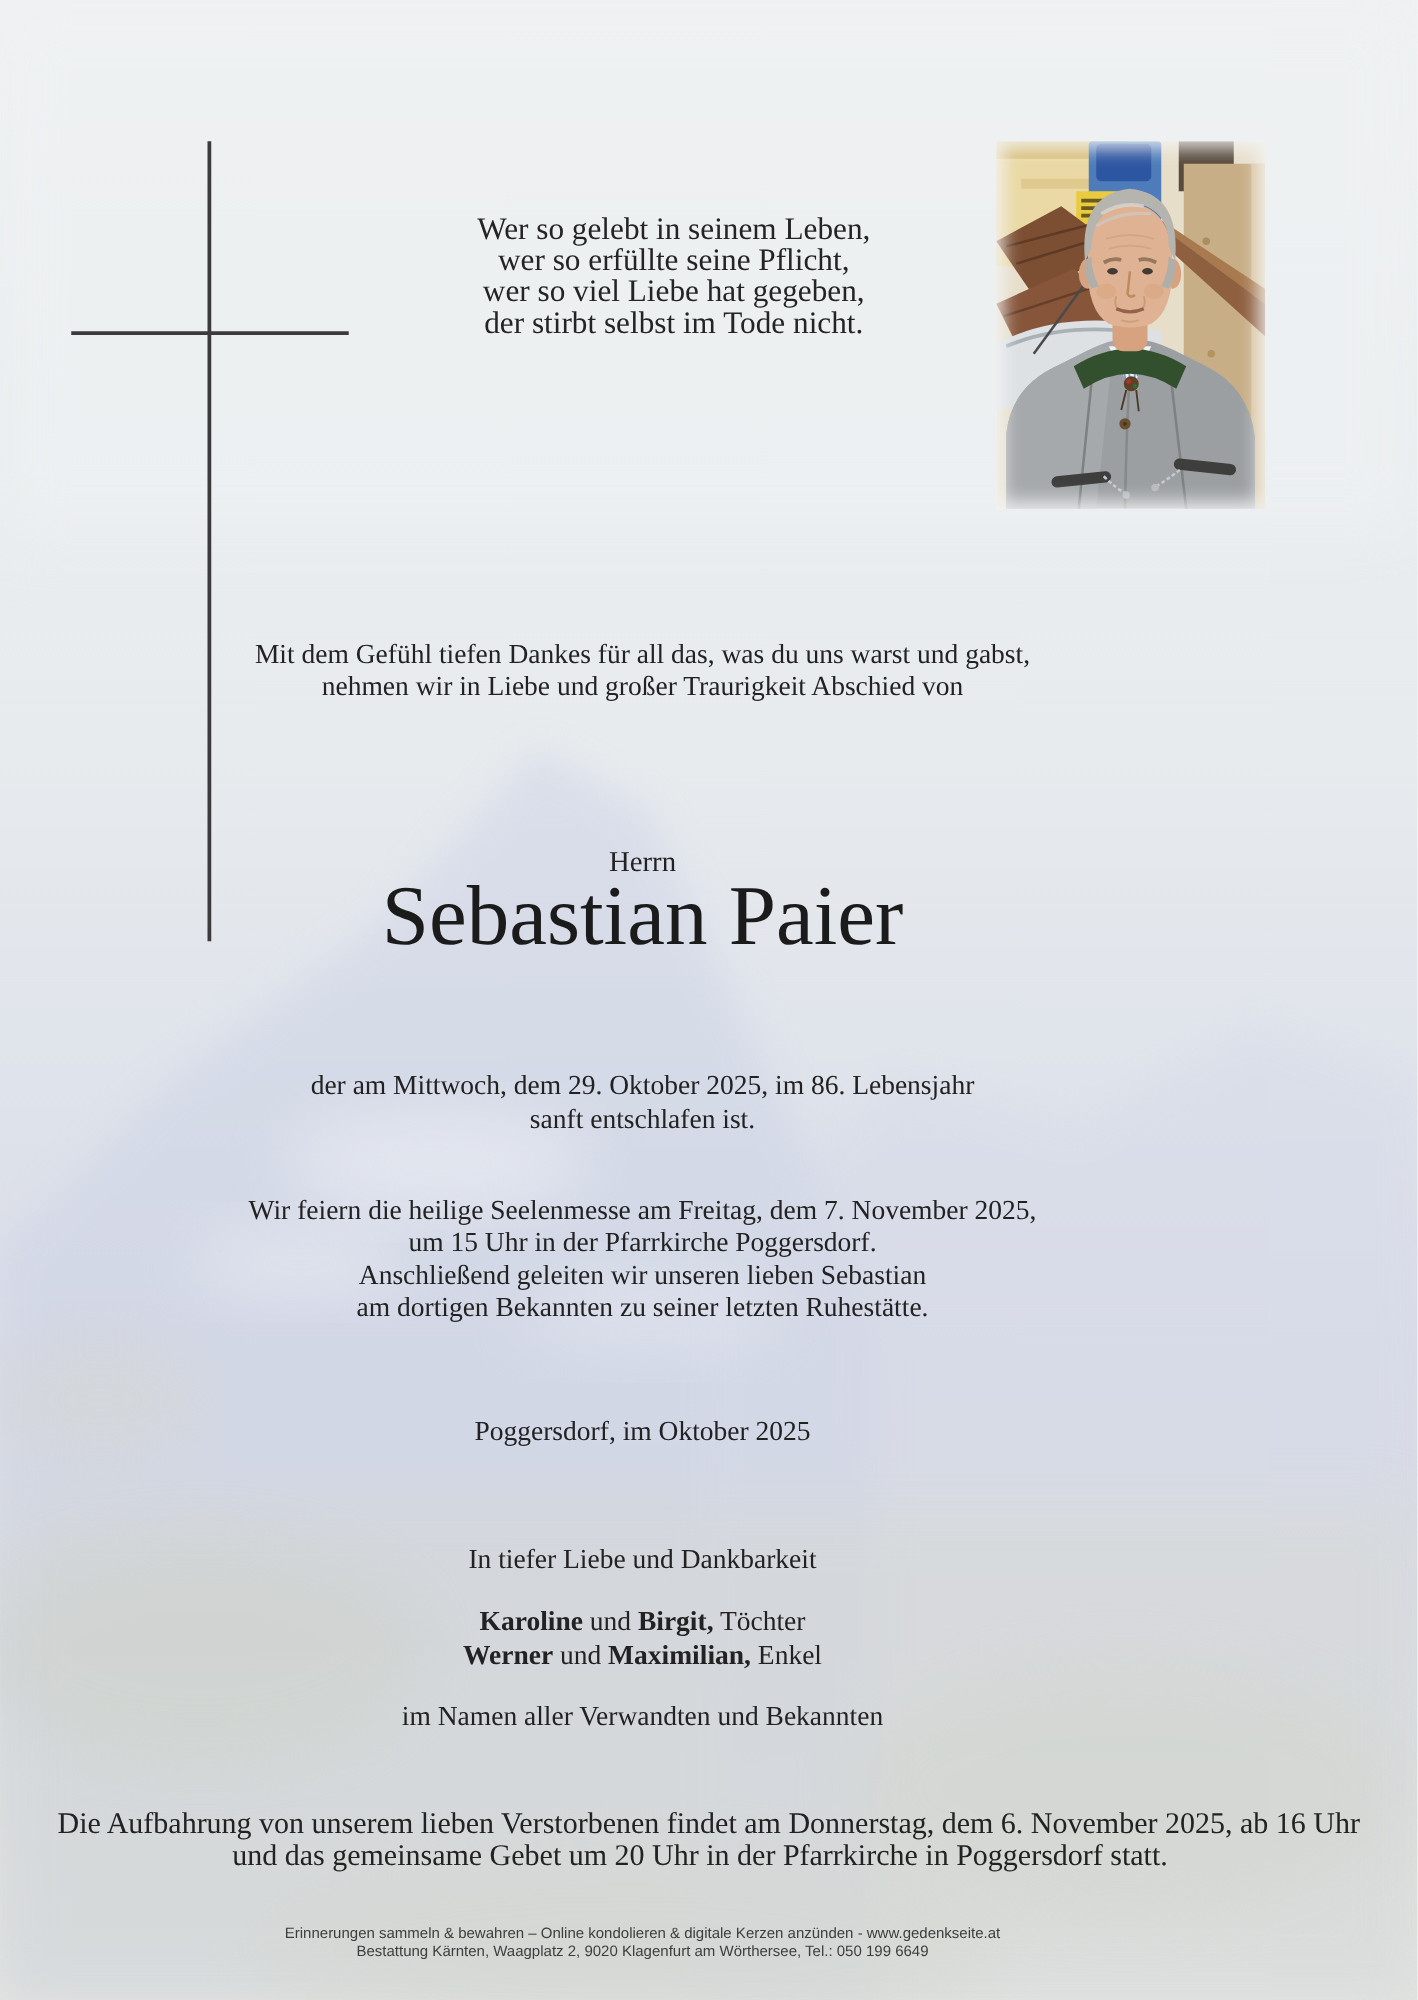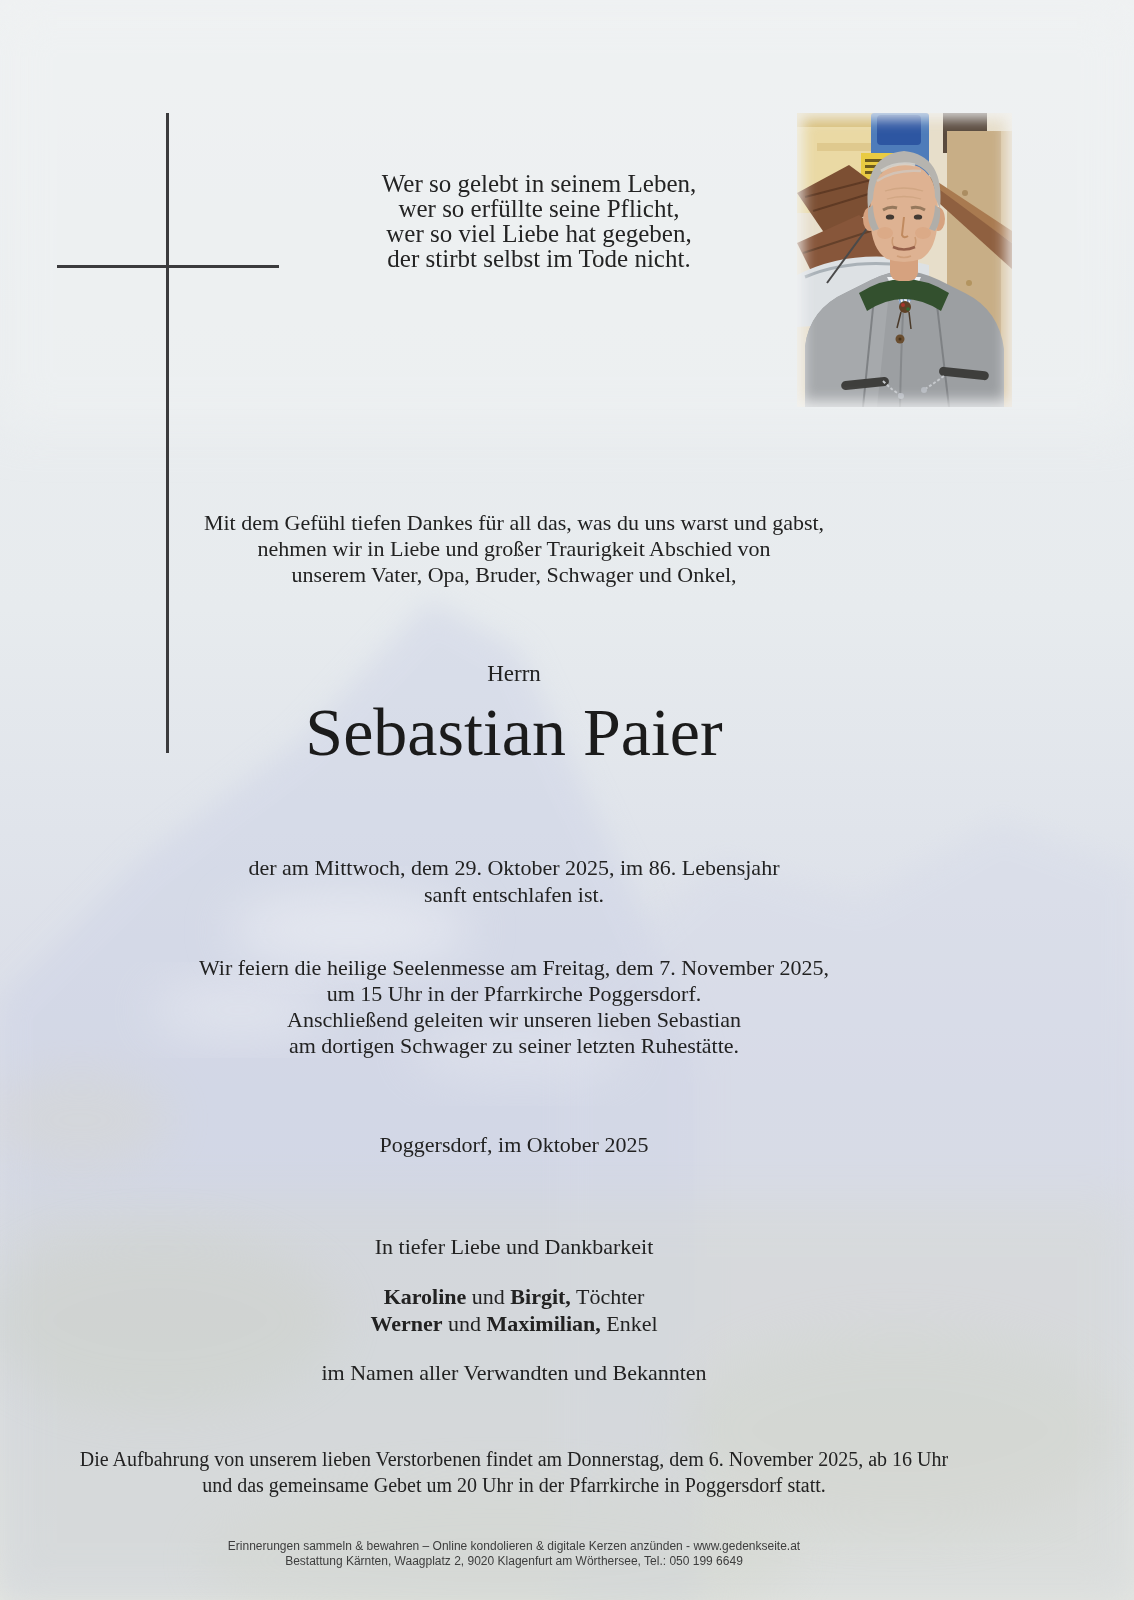--- a/index.html
+++ b/index.html
@@ -11,29 +11,29 @@
   .bg-art{position:absolute;left:0;top:0;width:1134px;height:1600px;}
   .cross-v{position:absolute;left:166px;top:113px;width:3px;height:640px;background:#3b3b3d;}
   .cross-h{position:absolute;left:57px;top:265px;width:222px;height:3px;background:#3b3b3d;}
   .photo{position:absolute;left:797px;top:113px;width:215px;height:294px;}
   .photo svg{display:block;width:100%;height:100%;}
   .photo-fade{position:absolute;left:0;top:0;right:0;bottom:0;box-shadow:inset 0 0 14px 6px rgba(243,245,246,0.85);pointer-events:none;}
   .txt{position:absolute;left:0;width:1028px;text-align:center;}
   .line{white-space:nowrap;}
   .poem{top:171px;left:0;width:1078px;font-size:25px;line-height:25px;color:#242424;}
   .intro{top:510px;font-size:22px;line-height:26px;}
-  .salutation{top:661px;font-size:23px;}
+  .salutation{top:677px;font-size:23px;}
   .deceased{top:694px;font-size:68px;line-height:76px;color:#1b1b1b;}
   .death{top:854px;font-size:22px;line-height:27px;}
   .service{top:955px;font-size:22px;line-height:26px;}
   .dateline{top:1132px;font-size:22px;}
   .closing{top:1234px;font-size:22px;}
   .family{top:1283px;font-size:22px;line-height:27px;}
   .in-name{top:1360px;font-size:22px;}
-  .aufbahrung{top:1446px;font-size:20px;line-height:26px;}
+  .aufbahrung{top:1446px;font-size:24px;line-height:26px;padding-left:46px;}
   .footer{top:1539px;font-size:12px;line-height:15px;color:#3d3d3d;font-family:"Liberation Sans","DejaVu Sans",sans-serif;}
   .b{font-weight:bold;}
 </style>
 </head>
 <body>
 
 <div class="page">
 
   <svg class="bg-art" viewBox="0 0 1134 1600" xmlns="http://www.w3.org/2000/svg">
     <defs>
@@ -145,36 +145,35 @@
   <div class="txt poem">
     <div class="line">Wer so gelebt in seinem Leben,</div>
     <div class="line">wer so erfüllte seine Pflicht,</div>
     <div class="line">wer so viel Liebe hat gegeben,</div>
     <div class="line">der stirbt selbst im Tode nicht.</div>
   </div>
 
   <div class="txt intro">
     <div class="line">Mit dem Gefühl tiefen Dankes für all das, was du uns warst und gabst,</div>
     <div class="line">nehmen wir in Liebe und großer Traurigkeit Abschied von</div>
-    <div class="line">unserem Vater, Opa, Bruder, Schwager und Onkel,</div>
   </div>
 
   <div class="txt salutation">Herrn</div>
   <div class="txt deceased">Sebastian Paier</div>
 
   <div class="txt death">
     <div class="line">der am Mittwoch, dem 29. Oktober 2025, im 86. Lebensjahr</div>
     <div class="line">sanft entschlafen ist.</div>
   </div>
 
   <div class="txt service">
     <div class="line">Wir feiern die heilige Seelenmesse am Freitag, dem 7. November 2025,</div>
     <div class="line">um 15 Uhr in der Pfarrkirche Poggersdorf.</div>
     <div class="line">Anschließend geleiten wir unseren lieben Sebastian</div>
-    <div class="line">am dortigen Schwager zu seiner letzten Ruhestätte.</div>
+    <div class="line">am dortigen Bekannten zu seiner letzten Ruhestätte.</div>
   </div>
 
   <div class="txt dateline">Poggersdorf, im Oktober 2025</div>
 
   <div class="txt closing">In tiefer Liebe und Dankbarkeit</div>
 
   <div class="txt family">
     <div class="line"><span class="b">Karoline</span><span> und </span><span class="b">Birgit,</span><span> Töchter</span></div>
     <div class="line"><span class="b">Werner</span><span> und </span><span class="b">Maximilian,</span><span> Enkel</span></div>
   </div>

